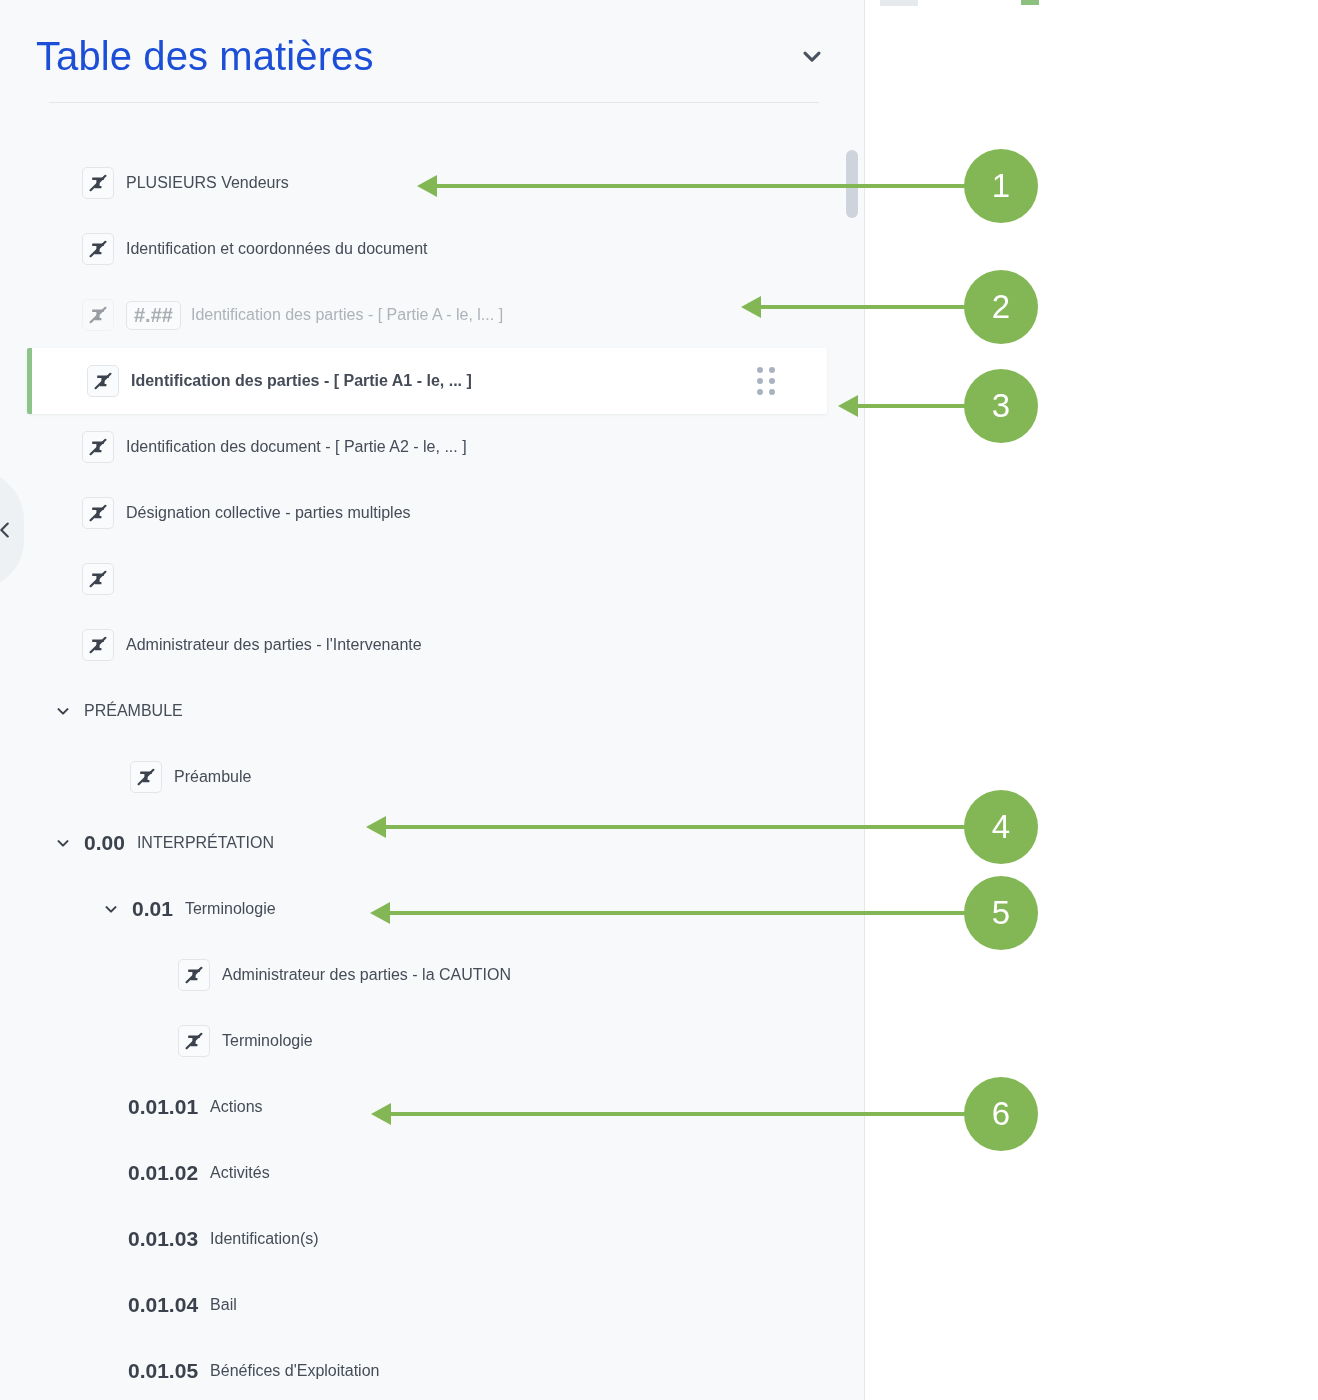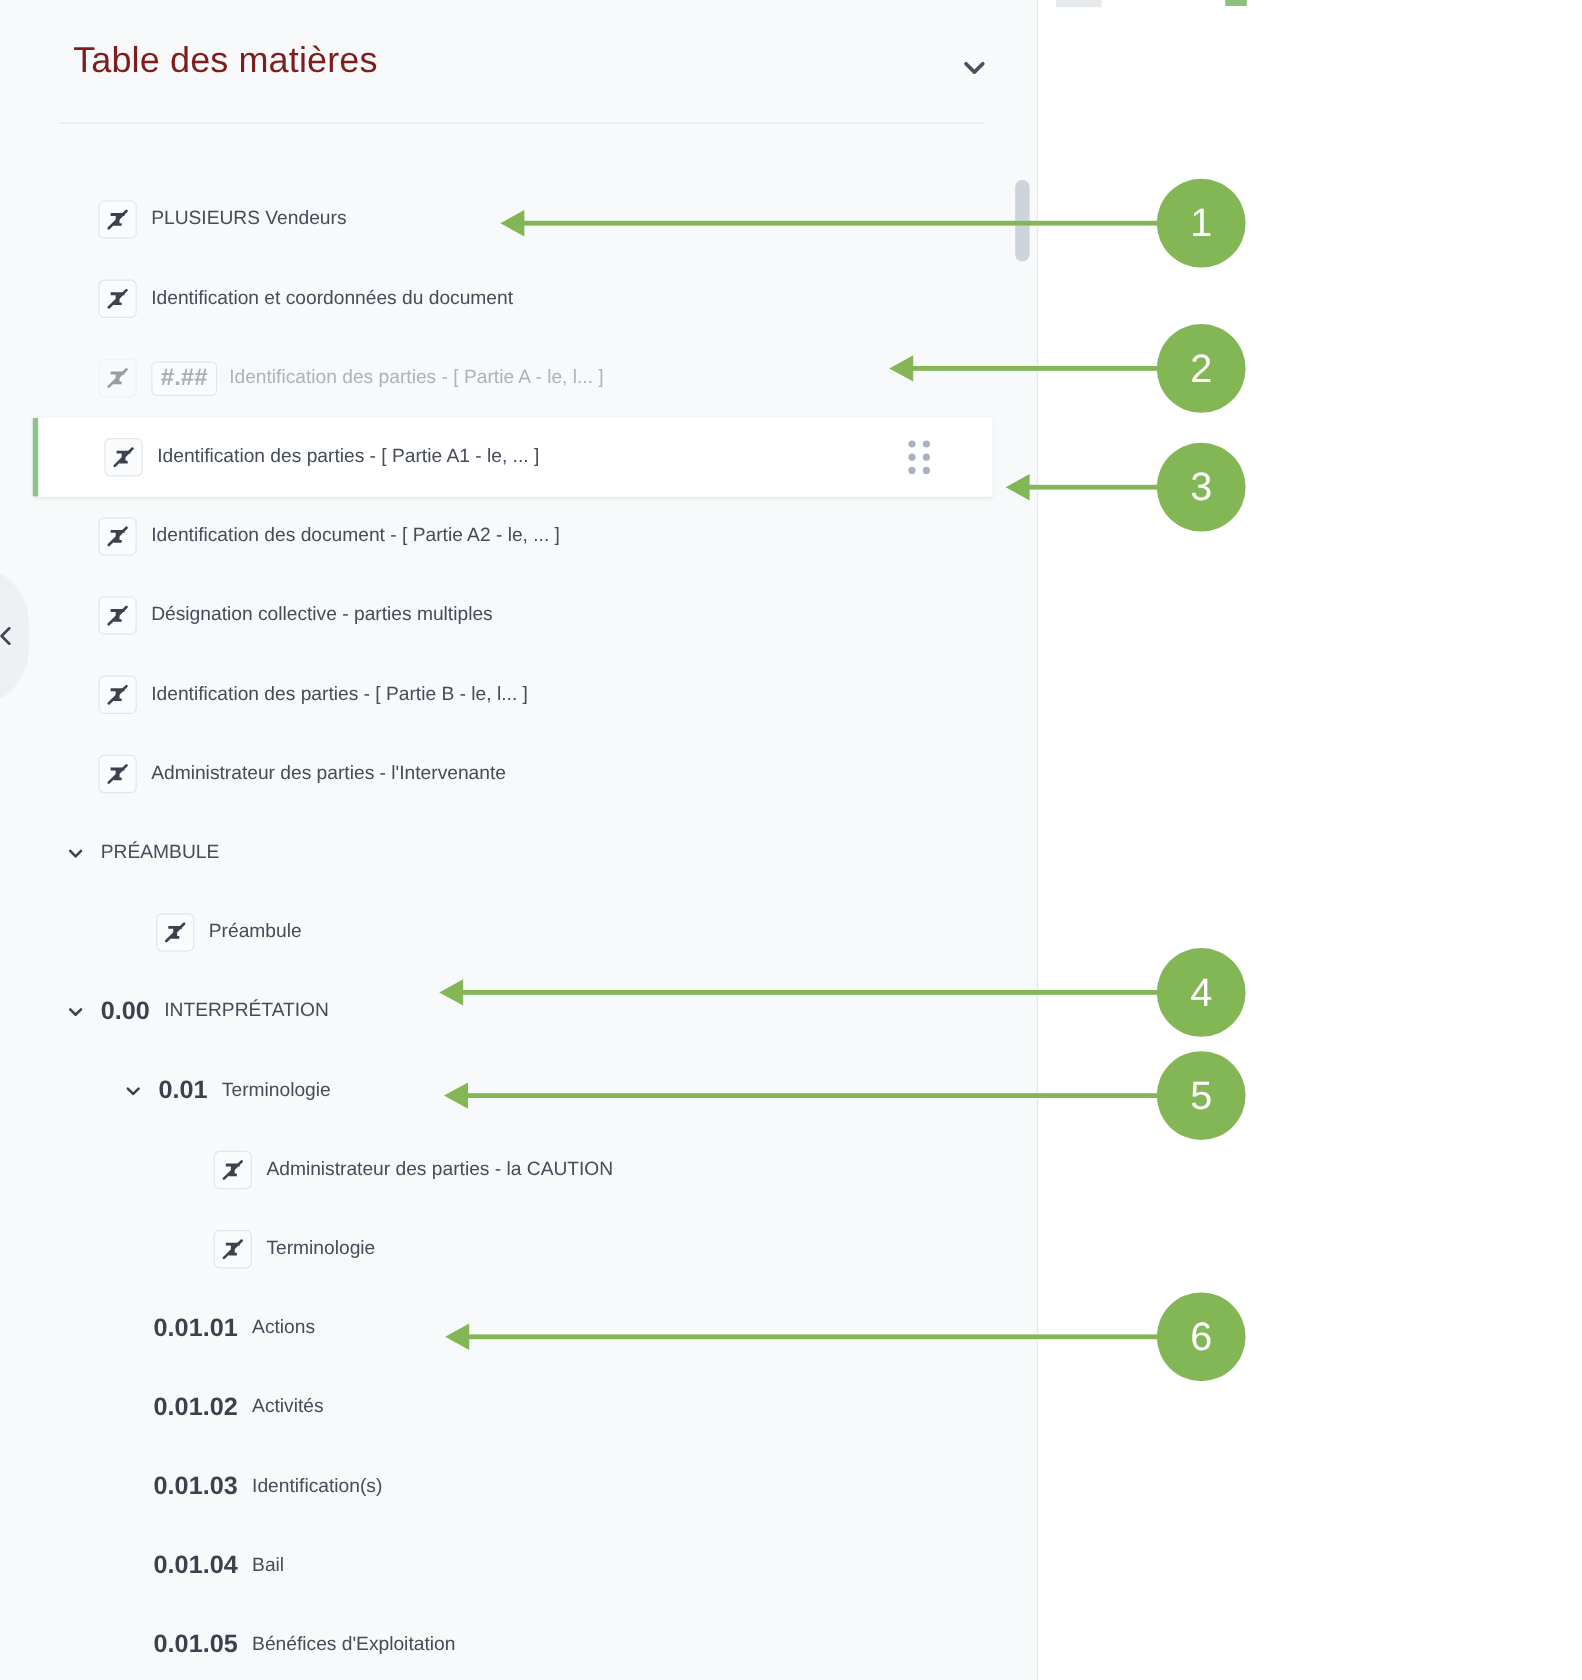--- a/index.html
+++ b/index.html
@@ -29,22 +29,22 @@
   #top-strip-green{
     position:absolute; left:1021px; top:0; width:18px; height:5px;
     background:#8cc07f;
   }
 
   
   #toc-header{
     position:absolute; left:0; top:34px; width:865px; height:80px;
   }
   #toc-title{
-    position:absolute; left:61px; top:0;
-    font-size:30px; color:#7f1d1d; letter-spacing:.1px;
+    position:absolute; left:36px; top:0;
+    font-size:40px; color:#1d4ed8; letter-spacing:.1px;
     font-family:"Liberation Sans", sans-serif;
   }
   #toc-collapse-chevron{
     position:absolute; left:798px; top:8px;
     width:28px; height:28px; cursor:pointer;
   }
   #toc-header-rule{
     position:absolute; left:49px; top:68px; width:770px; height:1px;
     background:#e3e7ea;
   }
@@ -113,20 +113,21 @@
   }
 
   
   .row.selected{
     background:#ffffff;
     border-left:5px solid #8cc48a;
     box-shadow:0 1px 3px rgba(60,70,85,.07);
     margin-left:27px;
     width:800px;
     border-radius:2px;
+    font-weight:bold;
   }
   .row.selected .drag-handle{
     position:absolute; right:52px; top:50%; transform:translateY(-50%);
   }
   .drag-handle{
     display:grid;
     grid-template-columns:repeat(2,6px);
     grid-template-rows:repeat(3,6px);
     gap:5px 6px;
   }
@@ -270,21 +271,20 @@
         <span class="label">Désignation collective - parties multiples</span>
       </div>
       <div class="row">
         <div class="pad" style="width: 82px;"></div>
         <div class="tglyph">
           <svg width="20" height="20" viewBox="0 0 20 20">
             <path d="M4.2 4.6 H15.8 V7.0 H11.6 V13.0 H13.4 V15.2 H6.6 V13.0 H8.4 V7.0 H4.2 Z" fill="#3b424d"></path>
             <line x1="2.6" y1="17.2" x2="17.4" y2="2.8" stroke="#3b424d" stroke-width="2.2" stroke-linecap="round"></line>
           </svg>
         </div>
-        <span class="label">Identification des parties - [ Partie B - le, l... ]</span>
       </div>
       <div class="row">
         <div class="pad" style="width: 82px;"></div>
         <div class="tglyph">
           <svg width="20" height="20" viewBox="0 0 20 20">
             <path d="M4.2 4.6 H15.8 V7.0 H11.6 V13.0 H13.4 V15.2 H6.6 V13.0 H8.4 V7.0 H4.2 Z" fill="#3b424d"></path>
             <line x1="2.6" y1="17.2" x2="17.4" y2="2.8" stroke="#3b424d" stroke-width="2.2" stroke-linecap="round"></line>
           </svg>
         </div>
         <span class="label">Administrateur des parties - l'Intervenante</span>

